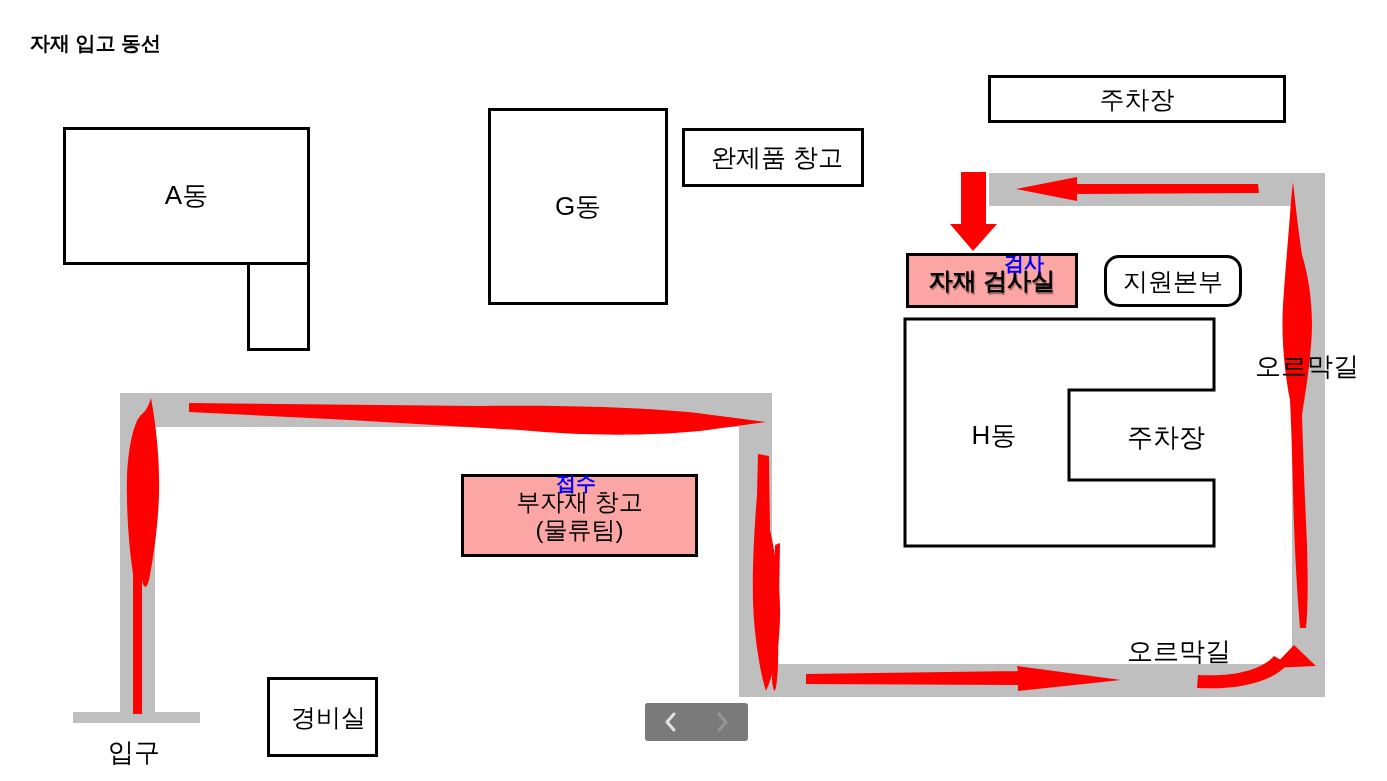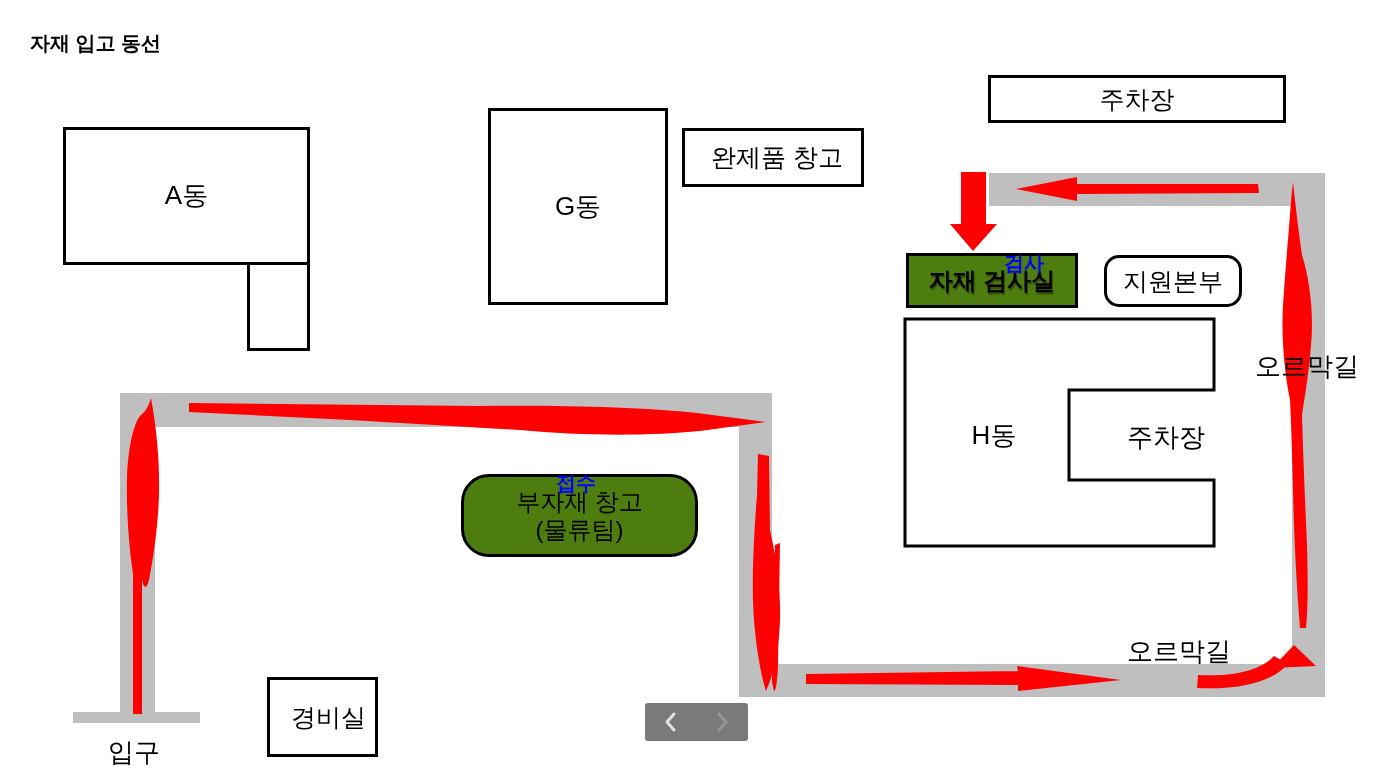--- a/index.html
+++ b/index.html
@@ -3,21 +3,21 @@
 <meta charset="utf-8">
 <style>
   html,body{margin:0;padding:0;background:#fff;}
   body{font-family:"Liberation Sans","DejaVu Sans",sans-serif;}
   .canvas{position:relative;width:1387px;height:781px;background:#ffffff;overflow:hidden;}
   .layer{position:absolute;left:0;top:0;width:1387px;height:781px;}
   .box{position:absolute;box-sizing:border-box;border:3px solid #000;background:#fff;
        display:flex;align-items:center;justify-content:center;text-align:center;
        color:#000;font-size:25px;line-height:1.15;}
   .box.building{font-size:26px;}
-  .box.orange{background:#4d7c0f;font-weight:bold;font-size:24px;
+  .box.orange{background:#fca5a5;font-weight:bold;font-size:24px;
        text-shadow:1px 2px 1px rgba(0,0,0,0.35);}
   .box.orange.warehouse{font-weight:normal;text-shadow:none;font-size:24px;}
   .lbl{position:absolute;color:#000;font-size:26px;white-space:nowrap;}
   .lbl.title{font-size:20px;font-weight:bold;}
   .lbl.blue{color:#0000FF;font-weight:bold;font-size:20px;margin-top:24px;}
   .lbl.center{display:flex;align-items:center;justify-content:center;margin-left:24px;}
   .navctl{position:absolute;left:645px;top:703px;width:103px;height:38px;background:#7a7a7a;
        border-radius:3px;display:flex;align-items:center;justify-content:space-around;}
   .navbtn{width:34px;height:30px;display:flex;align-items:center;justify-content:center;cursor:pointer;}
 </style>
@@ -93,21 +93,21 @@
 
   <div class="box orange" style="left:906px;top:253px;width:172px;height:55px;">
     <span>자재 검사실</span>
   </div>
 
   <div class="box" style="left:1104px;top:255px;width:138px;height:52px;border-radius:15px;">
     <span>지원본부</span>
   </div>
 
 
-  <div class="box orange warehouse" style="left:461px;top:474px;width:237px;height:83px;flex-direction:column;border-radius:28px;">
+  <div class="box orange warehouse" style="left:461px;top:474px;width:237px;height:83px;flex-direction:column;">
     <div>부자재 창고</div>
     <div>(물류팀)</div>
   </div>
 
   <div class="box" style="left:267px;top:677px;width:111px;height:80px;padding-left:12px;">
     <span>경비실</span>
   </div>
 
   <div class="lbl center" style="left:905px;top:420px;width:130px;height:30px;">H동</div>
   <div class="lbl center" style="left:1069px;top:422px;width:146px;height:30px;">주차장</div>

